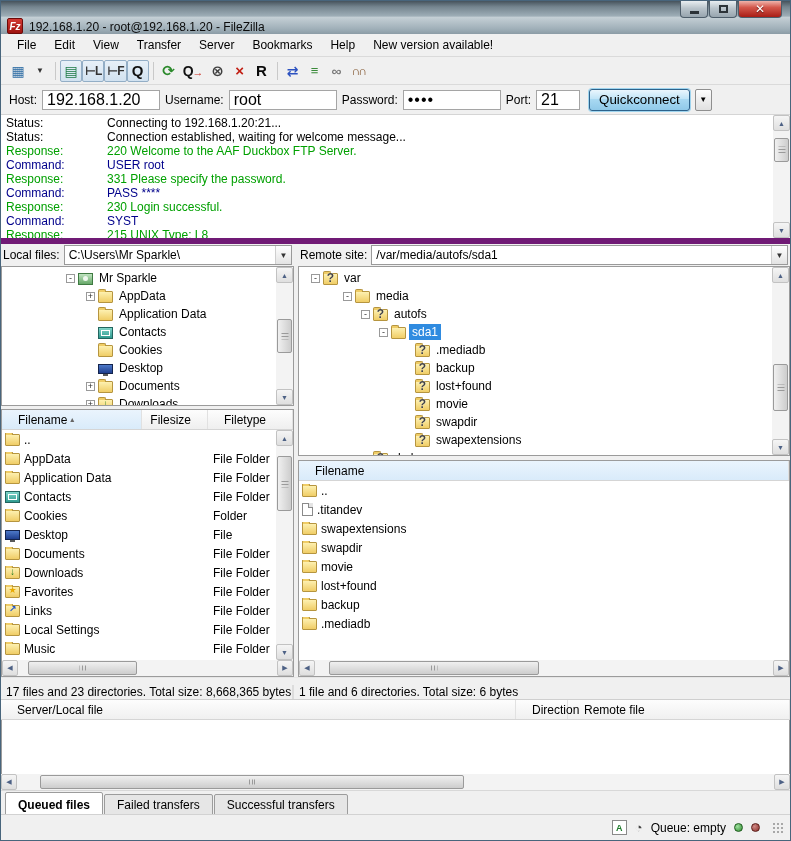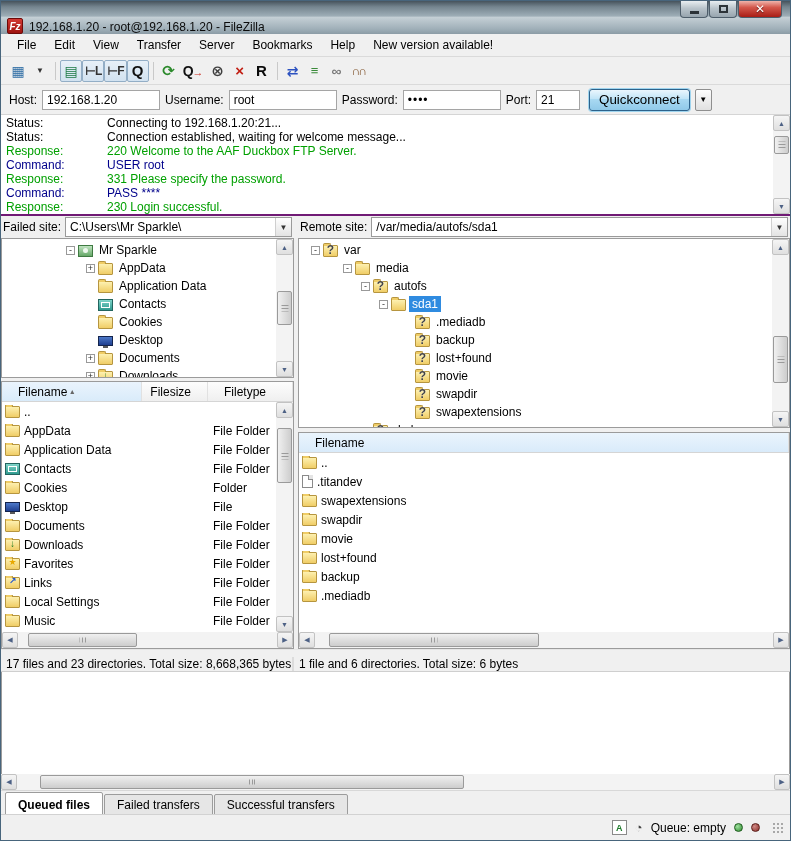--- a/index.html
+++ b/index.html
@@ -37,27 +37,27 @@
   [data-name="disconnect"] .glyph{color:#c22015;font-size:15px}
   [data-name="reconnect"] .glyph{color:#0a0a0a;font-size:15px}
   [data-name="filter"] .glyph{color:#2d52c0;font-size:14px}
   [data-name="directory-comparison"] .glyph{color:#3a8a3a;font-size:13px}
   [data-name="synchronized-browsing"] .glyph{color:#7a7a7a;font-size:14px}
   [data-name="find"] .glyph{color:#7a4a20;font-size:12px;letter-spacing:-2px}
   .dd-arrow{font-size:8px;color:#333;padding:0 2px}
   
   .qcbar{height:30px;flex:none;display:flex;align-items:center;gap:5px;padding:0 8px;background:#f0f0f0;border-bottom:1px solid #d5d5d5}
   .qcbar label{white-space:nowrap}
-  .qcinput{height:20px;border:1px solid #a5a5a5;background:#fff;padding:0 4px;font-family:inherit;font-size:12px}
+  .qcinput{height:20px;border:1px solid #a5a5a5;background:#fff;padding:0 4px;font-family:inherit;font-size:16px}
   .qc-host{width:118px}.qc-user{width:108px}.qc-pass{width:98px;letter-spacing:1px}.qc-port{width:44px}
   .qcbtn{height:22px;padding:0 9px;border:1px solid #2c628b;border-radius:3px;margin-left:4px;
     background:linear-gradient(#eaf6fd,#bfe4f7 45%,#a9d9f2 46%,#90c9e9);box-shadow:0 0 0 1px #9fd4ee}
   .qcbtn-dd{height:22px;width:17px;border:1px solid #8f8f8f;border-radius:2px;background:linear-gradient(#fdfdfd,#e0e0e0);display:flex;align-items:center;justify-content:center;font-size:8px}
   
-  .log{height:101px;flex:none;display:flex;background:#fff;border-bottom:2px solid #701a75}
+  .log{height:129px;flex:none;display:flex;background:#fff;border-bottom:6px solid #701a75}
   .log-lines{flex:1;overflow:hidden;padding-top:1px}
   .log-line{display:flex;height:14px;line-height:14px;white-space:nowrap}
   .log-type{width:106px;flex:none;padding-left:5px}
   [data-kind="status"]{color:#000}
   [data-kind="response"]{color:#00a000}
   [data-kind="command"]{color:#00008b}
   
   .vscroll{width:17px;flex:none;background:#f3f3f3;display:flex;flex-direction:column}
   .hscroll{height:16px;flex:none;background:#f3f3f3;display:flex}
   .sbtn{flex:none;display:flex;align-items:center;justify-content:center;font-size:7px;color:#4d6185;background:linear-gradient(#f5f5f5,#dfdfdf);border:1px solid #c2c2c2;border-radius:2px}
@@ -341,21 +341,21 @@
         </div>
       <div class="sbtn" data-name="scroll-down-arrow">▼</div>
     </div>
   </div>
 
   <div class="middle" data-name="browser-panes">
     <div class="cols" style="height:433px">
 
       <div class="col-left" data-name="local-pane">
         <div class="sitebar" data-name="local-site-bar">
-          <span data-name="local-site-label">Failed site:</span>
+          <span data-name="local-site-label">Local files:</span>
           <div class="combo" data-name="local-path-combo">
             <span class="ctext" data-name="local-path-value">C:\Users\Mr Sparkle\</span>
             <span class="cbtn" data-name="chevron-down-icon">▼</span>
           </div>
         </div>
         <div class="panel tree-local" data-name="local-tree">
           <div class="tree-rows">
 
               <div class="trow" data-name="tree-item" data-depth="4" data-exp="minus">
                 <span class="exp" data-name="expander-icon"></span>
@@ -716,20 +716,25 @@
       </div>
     </div>
 
     <div class="statusrow" data-name="pane-status-row">
       <div class="scell scell-left" data-name="local-status-text">17 files and 23 directories. Total size: 8,668,365 bytes</div>
       <div class="scell scell-right" data-name="remote-status-text">1 file and 6 directories. Total size: 6 bytes</div>
     </div>
   </div>
 
   <div class="queue" data-name="transfer-queue">
+    <div class="lheader" data-name="queue-header">
+      <div class="hcell q-c1" data-name="column-header-local-file">Server/Local file</div>
+      <div class="hcell q-c2" data-name="column-header-direction">Direction</div>
+      <div class="hcell q-c3" data-name="column-header-remote-file">Remote file</div>
+    </div>
     <div class="qbody" data-name="queue-body"></div>
     <div class="hscroll" data-name="queue-horizontal-scrollbar">
       <div class="sbtn" data-name="scroll-left-arrow">◀</div>
       <div class="track">
           <div class="thumb" data-name="scrollbar-thumb" style="left:3%;width:56%"></div>
         </div>
       <div class="sbtn" data-name="scroll-right-arrow">▶</div>
     </div>
   </div>
 

